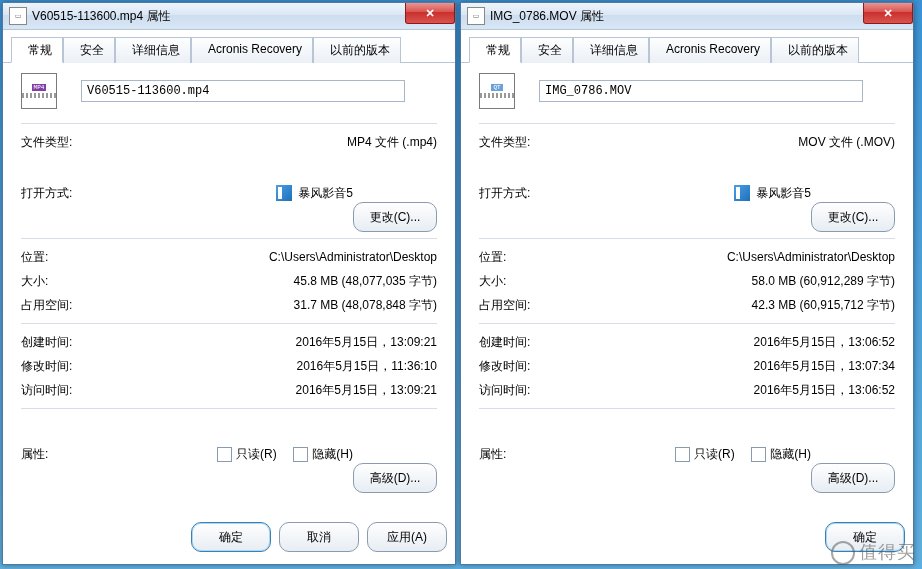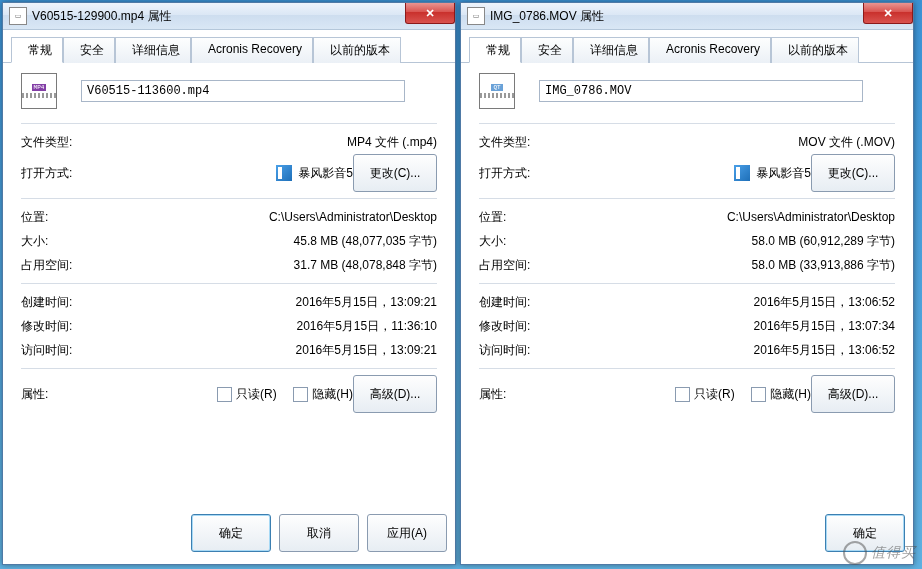--- a/index.html
+++ b/index.html
@@ -131,30 +131,31 @@
   .appicon {
     width:16px;height:16px;
     background:linear-gradient(135deg,#4aa0e8,#1e6fb8);
     display:inline-block;
     margin-right:6px;
     vertical-align:middle;
     position:relative;
   }
   .appicon::after{content:"";position:absolute;left:2px;top:2px;width:4px;height:12px;background:#fff;}
   .btn {
-    height: 38px;
+    height: 30px;
     border: 1px solid #8a9bb0;
-    border-radius: 3px;
+    border-radius: 10px;
     background: linear-gradient(180deg,#fefefe,#e7edf3);
     font-size: 12px;
     padding: 0 12px;
     display:inline-flex;align-items:center;justify-content:center;
     cursor:pointer;
     min-width: 84px;
     box-sizing:border-box;
+    margin-top:48px;
   }
   .btn.default {
     border:1px solid #3c7fb1;
     box-shadow: inset 0 0 0 1px #a7d9f5;
   }
   .right-area{ margin-left:auto;}
   .checkbox {
     width:13px;height:13px;
     border:1px solid #8a9bb0;
     background:#fff;
@@ -166,40 +167,39 @@
     position:absolute;
     bottom:12px;
     right:8px;
     display:flex;
     gap:8px;
   }
   .btnbar .btn { min-width: 80px;}
   .watermark {
     position:absolute;
     right:6px;bottom:4px;
-    font-size:14px;
+    font-size:18px;
     color:rgba(80,80,80,0.55);
     font-family: "Microsoft YaHei", sans-serif;
     font-weight:500;
     letter-spacing:1px;
     pointer-events:none;
-    font-style:italic;
   }
   .gearcircle{
     display:inline-block;width:20px;height:20px;border:2px solid rgba(80,80,80,0.5);border-radius:50%;
     position:relative;vertical-align:middle;margin-right:4px;
   }
 </style>
 </head>
 <body>
 
 <div class="dialog left">
   <div class="titlebar">
     <span class="title-icon">▭</span>
-    <span class="title-text">V60515-129900.mp4 属性</span>
+    <span class="title-text">V60515-113600.mp4 属性</span>
     <div class="close-btn">
       <span>✕</span>
     </div>
   </div>
   <div class="tabstrip">
     <div class="tab active">常规</div>
     <div class="tab">安全</div>
     <div class="tab">详细信息</div>
     <div class="tab">Acronis Recovery</div>
     <div class="tab">以前的版本</div>
@@ -307,21 +307,21 @@
     <div class="row">
         <span class="label">位置:</span>
         <span class="value">C:\Users\Administrator\Desktop</span>
       </div>
     <div class="row">
         <span class="label">大小:</span>
         <span class="value">58.0 MB (60,912,289 字节)</span>
       </div>
     <div class="row">
         <span class="label">占用空间:</span>
-        <span class="value">58.0 MB (33,913,886 字节)</span>
+        <span class="value">42.3 MB (60,915,712 字节)</span>
       </div>
     <hr class="sep">
     <div class="row">
         <span class="label">创建时间:</span>
         <span class="value">2016年5月15日，13:06:52</span>
       </div>
     <div class="row">
         <span class="label">修改时间:</span>
         <span class="value">2016年5月15日，13:07:34</span>
       </div>

